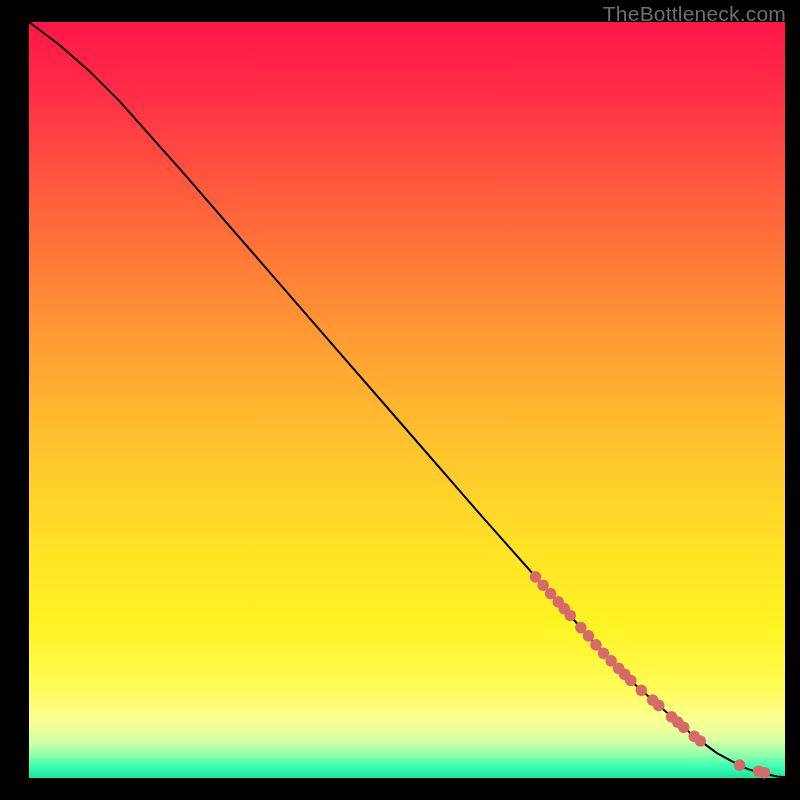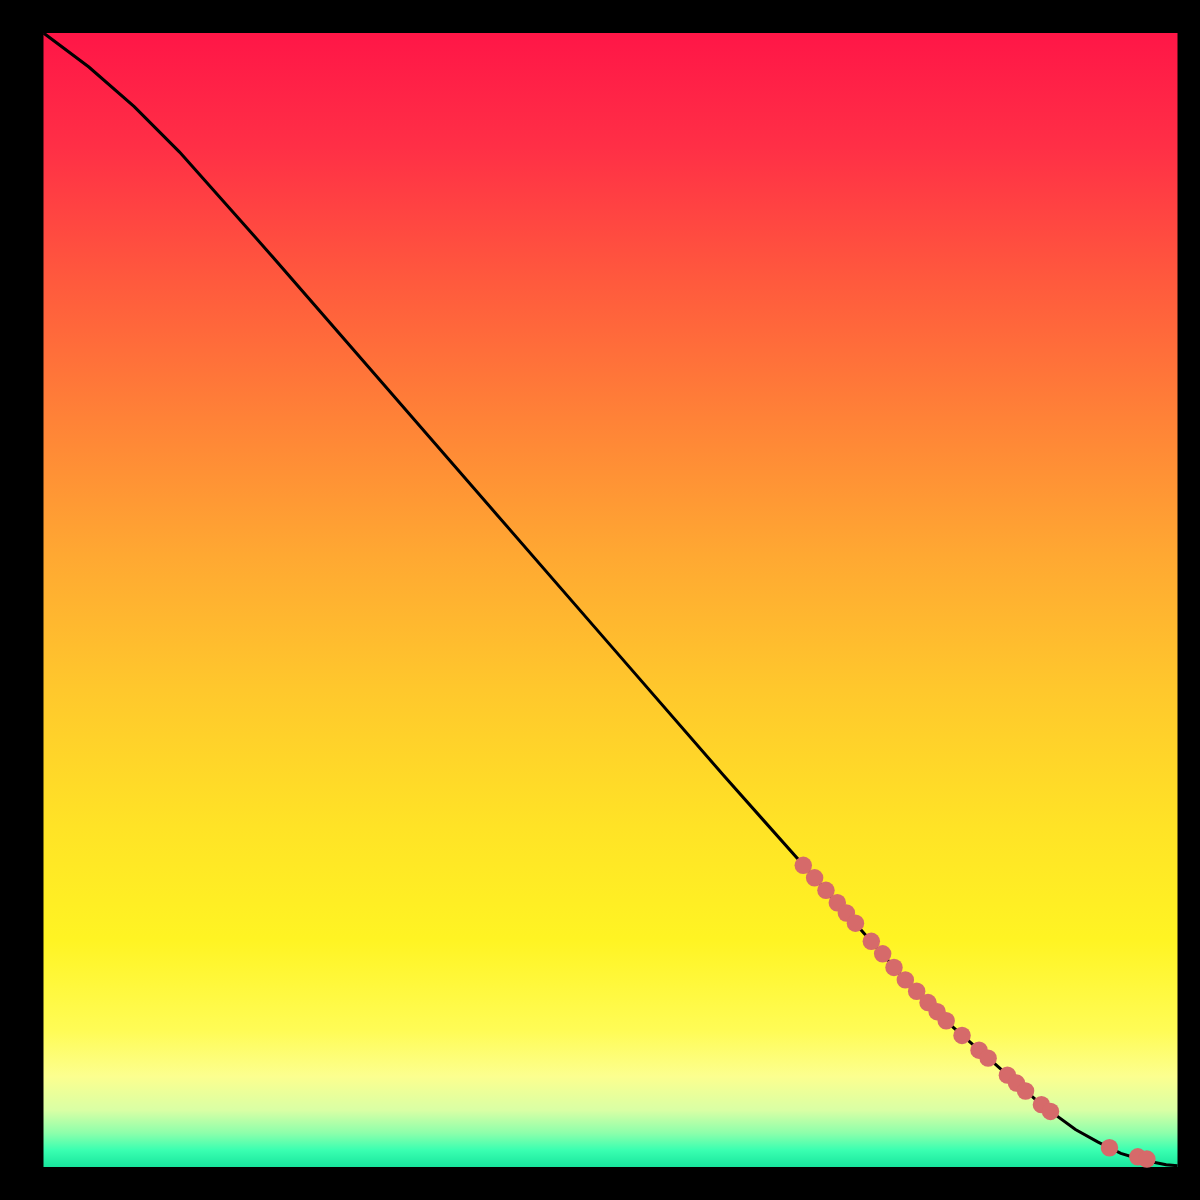--- a/index.html
+++ b/index.html
@@ -66,20 +66,21 @@
   }
   .marker {
     fill: #d66a6a;
     stroke: none;
   }
 </style>
 </head>
 <body>
 
 <div class="frame">
+  <div class="watermark">TheBottleneck.com</div>
 
   <div class="plot">
     <svg class="overlay" viewBox="0 0 756 756" preserveAspectRatio="none">
       <path id="curve-path" class="curve" d="M0.00 0.00 L30.24 22.68 L60.48 49.14 L90.72 79.38 L151.20 147.42 L226.80 234.36 L302.40 321.30 L378.00 408.24 L453.60 495.18 L514.08 563.22 L544.32 597.24 L574.56 631.26 L604.80 661.50 L635.04 687.96 L665.28 714.42 L687.96 731.05 L703.08 739.37 L718.20 746.93 L733.32 751.46 L748.44 754.49 L756.00 755.24"></path>
       <g id="markers">
           <circle cx="506.52" cy="554.90" r="5.82" class="marker"></circle>
           <circle cx="514.08" cy="563.22" r="5.82" class="marker"></circle>
           <circle cx="521.64" cy="571.54" r="5.82" class="marker"></circle>
           <circle cx="529.20" cy="579.85" r="5.82" class="marker"></circle>
           <circle cx="535.25" cy="586.66" r="5.82" class="marker"></circle>

